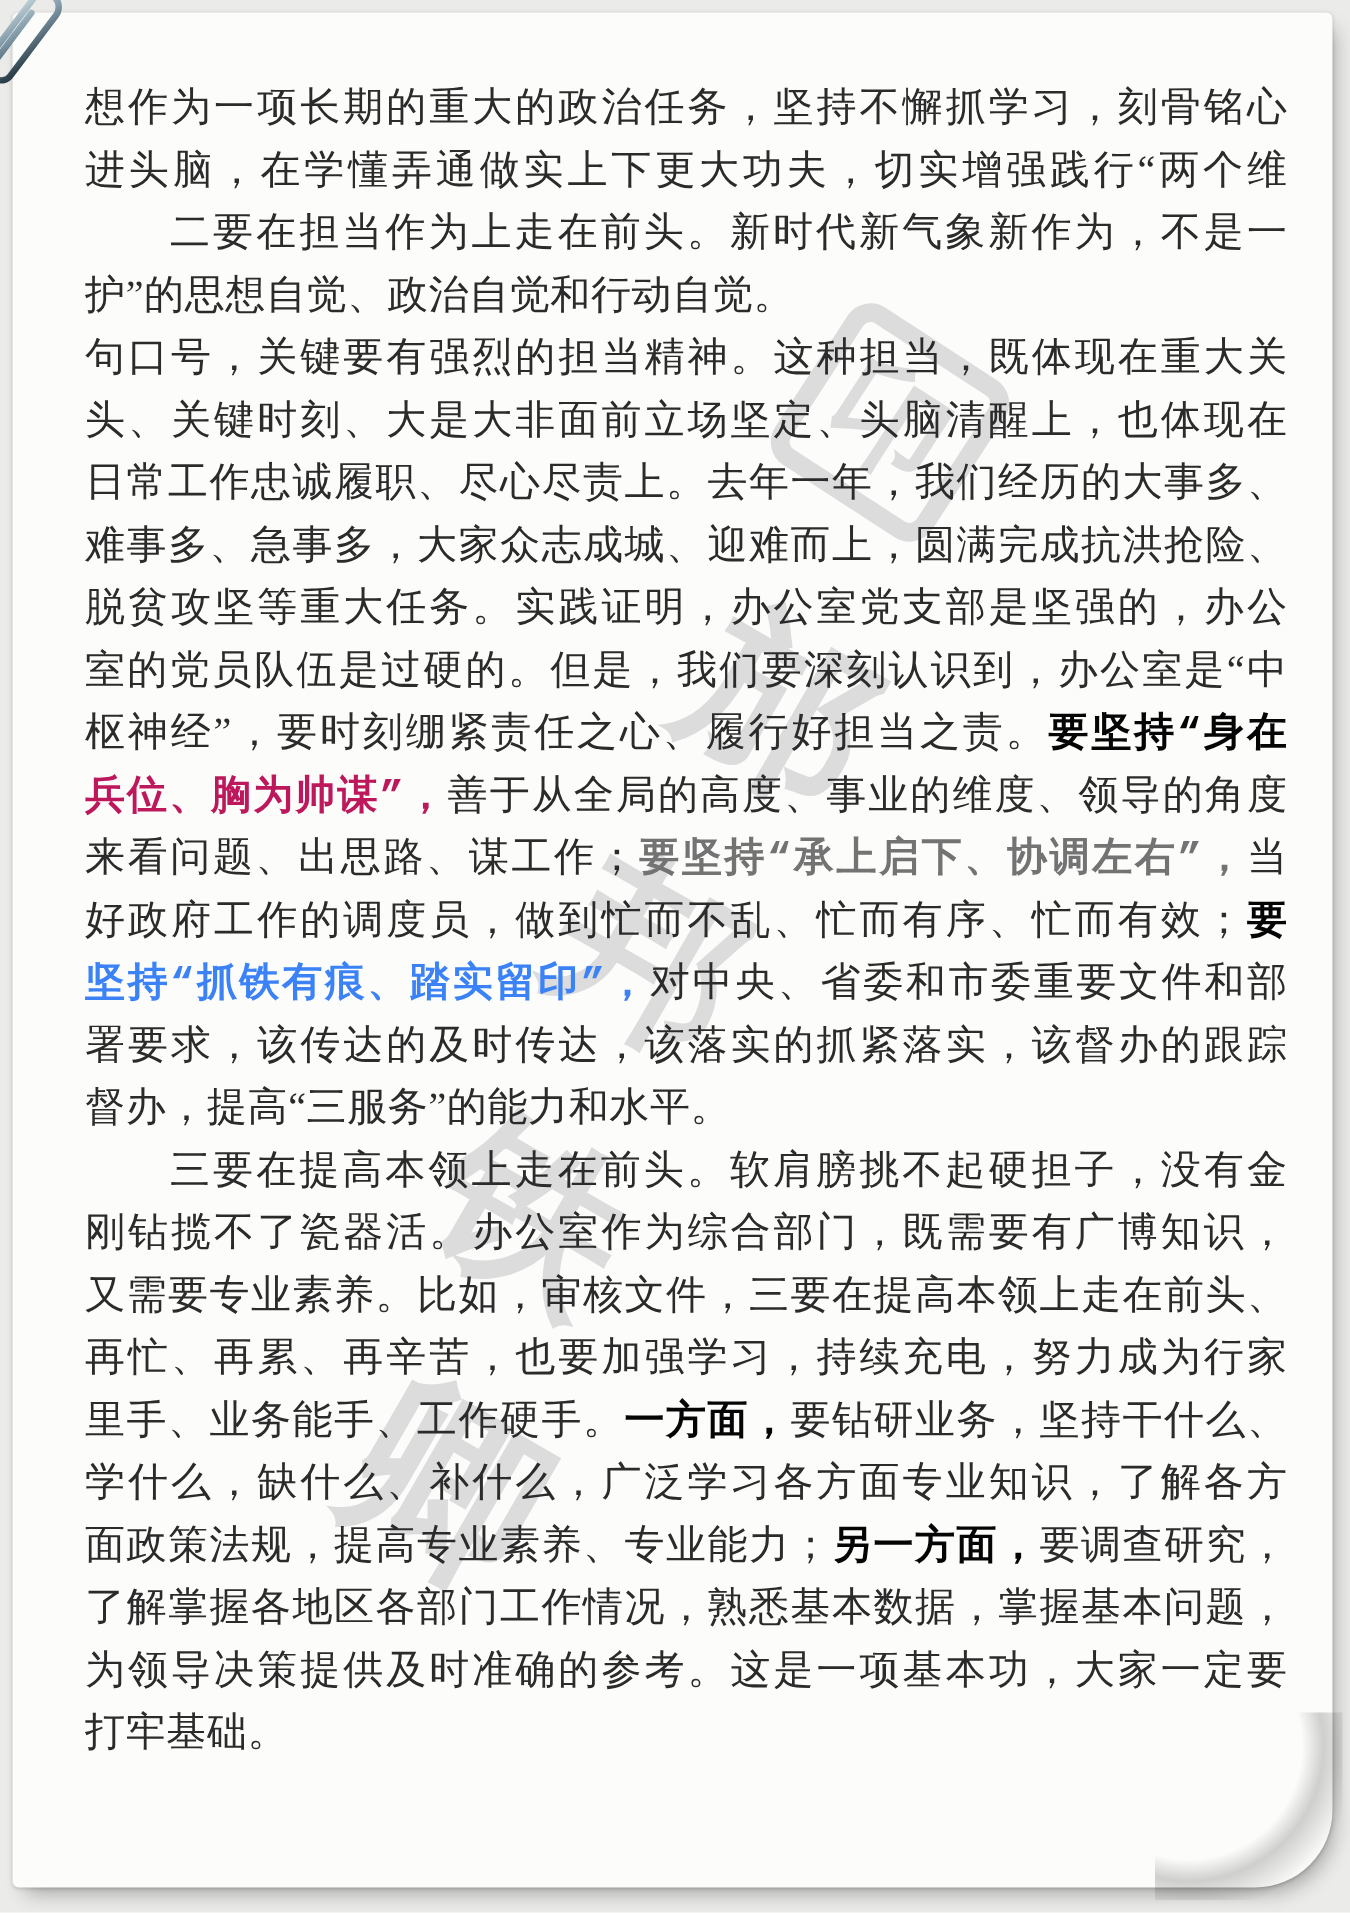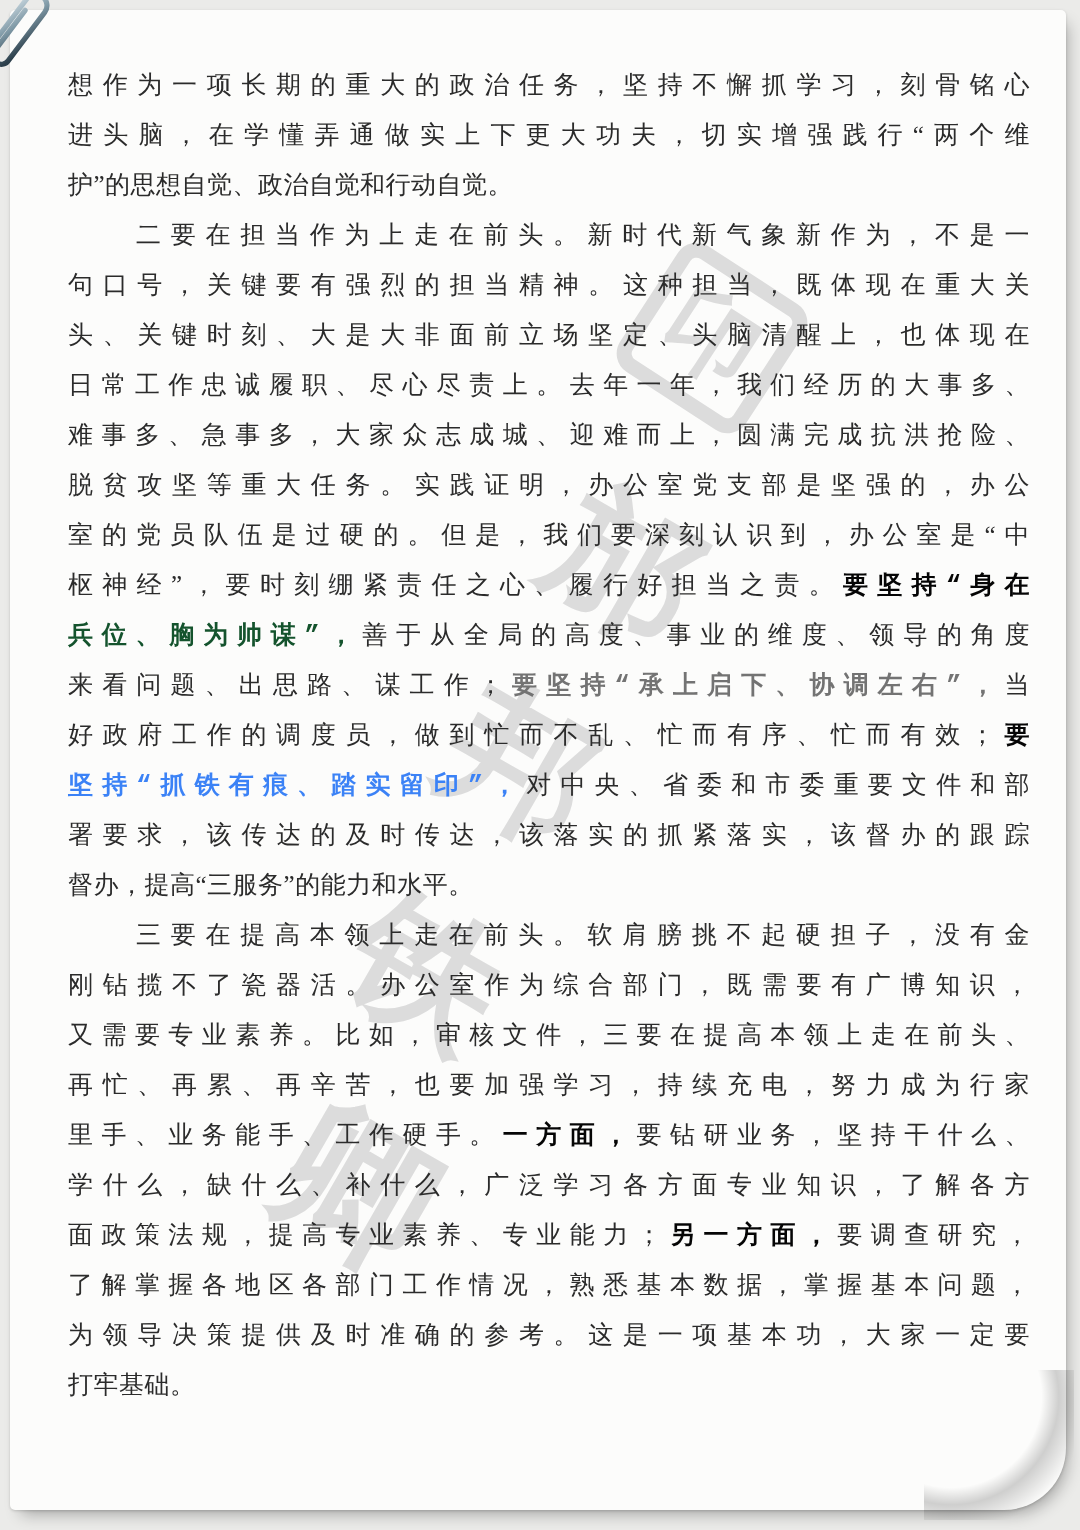--- a/index.html
+++ b/index.html
@@ -28,21 +28,21 @@
     display:flex;align-items:center;justify-content:center;
     border-style:solid;border-radius:22px;
     font-family:"Liberation Sans","DejaVu Sans",sans-serif;font-weight:700;
   }
   .wm-glyph{
     position:absolute;display:flex;align-items:center;justify-content:center;
     font-family:"Liberation Sans","DejaVu Sans",sans-serif;font-weight:700;
   }
   .doc-text{
     position:absolute;left:58px;top:50px;width:962px;z-index:2;
-    font-size:25px;color:#2b2b2b;
+    font-size:32px;color:#2b2b2b;
   }
   .line{
     line-height:50px;height:50px;
     text-align:justify;text-align-last:justify;
     -moz-text-align-last:justify;
     text-justify:inter-character;
     letter-spacing:0.5px;
   }
   .line-last{text-align-last:left;-moz-text-align-last:left;}
   .line-indent{text-indent:68px;}
@@ -65,30 +65,30 @@
   <div class="watermarks">
       <div class="wm-logo" style="left: 627px; top: 253px; width: 150px; height: 150px; border-width: 15px; border-color: rgb(220, 220, 220); color: rgb(220, 220, 220); font-size: 92px; transform: rotate(33deg);">卬</div>
       <div class="wm-glyph" style="left: 532px; top: 477px; width: 160px; height: 160px; color: rgb(220, 220, 220); font-size: 148px; transform: rotate(30deg);">邡</div>
       <div class="wm-glyph" style="left: 430px; top: 675px; width: 160px; height: 160px; color: rgb(220, 220, 220); font-size: 148px; transform: rotate(30deg);">邦</div>
       <div class="wm-glyph" style="left: 335px; top: 883px; width: 160px; height: 160px; color: rgb(220, 220, 220); font-size: 148px; transform: rotate(30deg);">铁</div>
       <div class="wm-glyph" style="left: 262px; top: 1095px; width: 170px; height: 170px; color: rgb(220, 220, 220); font-size: 155px; transform: rotate(30deg);">卿</div>
     </div>
   <div class="doc-text" style="color: rgb(43, 43, 43);">
       <div class="line"><span class="seg">想作为一项长期的重大的政治任务，坚持不懈抓学习，刻骨铭心</span></div>
       <div class="line"><span class="seg">进头脑，在学懂弄通做实上下更大功夫，切实增强践行“两个维</span></div>
+      <div class="line line-indent"><span class="seg">二要在担当作为上走在前头。新时代新气象新作为，不是一</span></div>
       <div class="line line-last"><span class="seg">护”的思想自觉、政治自觉和行动自觉。</span></div>
-      <div class="line line-indent"><span class="seg">二要在担当作为上走在前头。新时代新气象新作为，不是一</span></div>
       <div class="line"><span class="seg">句口号，关键要有强烈的担当精神。这种担当，既体现在重大关</span></div>
       <div class="line"><span class="seg">头、关键时刻、大是大非面前立场坚定、头脑清醒上，也体现在</span></div>
       <div class="line"><span class="seg">日常工作忠诚履职、尽心尽责上。去年一年，我们经历的大事多、</span></div>
       <div class="line"><span class="seg">难事多、急事多，大家众志成城、迎难而上，圆满完成抗洪抢险、</span></div>
       <div class="line"><span class="seg">脱贫攻坚等重大任务。实践证明，办公室党支部是坚强的，办公</span></div>
       <div class="line"><span class="seg">室的党员队伍是过硬的。但是，我们要深刻认识到，办公室是“中</span></div>
       <div class="line"><span class="seg">枢神经”，要时刻绷紧责任之心、履行好担当之责。</span><span class="seg bold" style="color: rgb(5, 5, 5);">要坚持“身在</span></div>
-      <div class="line"><span class="seg bold" style="color: #14532d;">兵位、胸为帅谋”，</span><span class="seg">善于从全局的高度、事业的维度、领导的角度</span></div>
+      <div class="line"><span class="seg bold" style="color: #be185d;">兵位、胸为帅谋”，</span><span class="seg">善于从全局的高度、事业的维度、领导的角度</span></div>
       <div class="line"><span class="seg">来看问题、出思路、谋工作；</span><span class="seg bold" style="color: #737373;">要坚持“承上启下、协调左右”，</span><span class="seg">当</span></div>
       <div class="line"><span class="seg">好政府工作的调度员，做到忙而不乱、忙而有序、忙而有效；</span><span class="seg bold" style="color: rgb(5, 5, 5);">要</span></div>
       <div class="line"><span class="seg bold" style="color: #3b82f6;">坚持“抓铁有痕、踏实留印”，</span><span class="seg">对中央、省委和市委重要文件和部</span></div>
       <div class="line"><span class="seg">署要求，该传达的及时传达，该落实的抓紧落实，该督办的跟踪</span></div>
       <div class="line line-last"><span class="seg">督办，提高“三服务”的能力和水平。</span></div>
       <div class="line line-indent"><span class="seg">三要在提高本领上走在前头。软肩膀挑不起硬担子，没有金</span></div>
       <div class="line"><span class="seg">刚钻揽不了瓷器活。办公室作为综合部门，既需要有广博知识，</span></div>
       <div class="line"><span class="seg">又需要专业素养。比如，审核文件，三要在提高本领上走在前头、</span></div>
       <div class="line"><span class="seg">再忙、再累、再辛苦，也要加强学习，持续充电，努力成为行家</span></div>
       <div class="line"><span class="seg">里手、业务能手、工作硬手。</span><span class="seg bold" style="color: rgb(5, 5, 5);">一方面，</span><span class="seg">要钻研业务，坚持干什么、</span></div>

